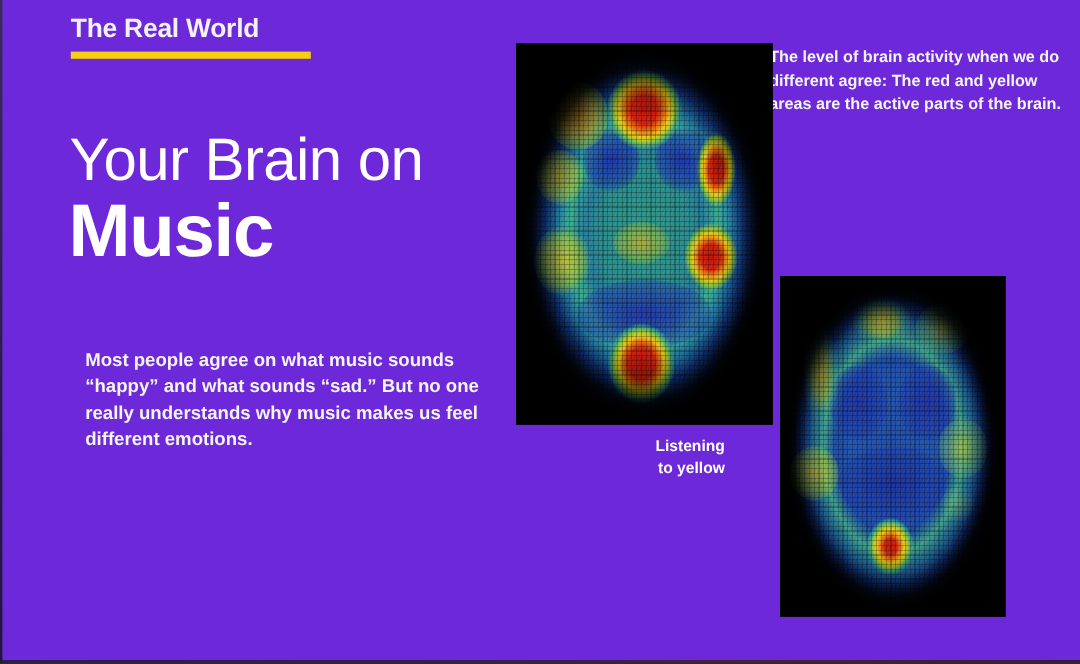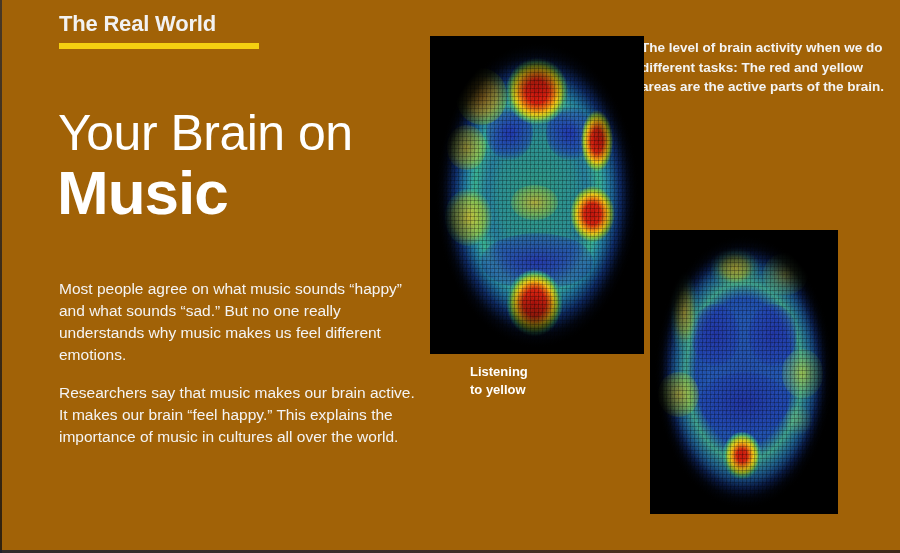--- a/index.html
+++ b/index.html
@@ -4,21 +4,21 @@
 <style>
   html, body {
     margin: 0;
     padding: 0;
     background: #000;
   }
   #page {
     position: relative;
     width: 900px;
     height: 553px;
-    background: #a16207;
+    background: #6d28d9;
     overflow: hidden;
     font-family: "Liberation Sans", sans-serif;
     -webkit-font-smoothing: antialiased;
   }
 
   
   .edge-left {
     position: absolute;
     left: 0; top: 0;
     width: 2px; height: 553px;
@@ -77,45 +77,45 @@
   }
   .lead {
     font-size: 15.5px;
     font-weight: bold;
     color: #f3c81c;
     line-height: 1.33;
     margin: 0 0 1px 0;
   }
   .para {
     font-size: 15.5px;
-    font-weight: normal;
+    font-weight: bold;
     color: #f4f4f4;
     line-height: 1.42;
-    margin: 0;
+    margin: 12px;
   }
   .para + .para { margin-top: 16px; }
 
   
   .caption {
     position: absolute;
     left: 641px; top: 38px;
     width: 250px;
     font-size: 13.5px;
     font-weight: bold;
     color: #f4f4f4;
     line-height: 1.45;
   }
 
   
   .scan-label {
     position: absolute;
     font-size: 13px;
     font-weight: bold;
     color: #ffffff;
-    text-align: left;
+    text-align: right;
     line-height: 1.35;
   }
   #label-listening { left: 470px; top: 363px; width: 134px; }
   #label-resting   { left: 670px; top: 521px; width: 134px; }
 
   
   .scan {
     position: absolute;
     overflow: hidden;
   }
@@ -232,24 +232,23 @@
   <div class="edge-left"></div>
 
   <div class="kicker">The Real World</div>
   <div class="kicker-rule"></div>
 
   <div class="headline-1">Your Brain on</div>
   <div class="headline-2">Music</div>
 
   <div class="body-col">
     <p class="para">Most people agree on what music sounds “happy” and what sounds “sad.” But no one really understands why music makes us feel different emotions.</p>
-    <p class="para">Researchers say that music makes our brain active. It makes our brain “feel happy.” This explains the importance of music in cultures all over the world.</p>
   </div>
 
-  <div class="caption">The level of brain activity when we do different tasks: The red and yellow areas are the active parts of the brain.</div>
+  <div class="caption">The level of brain activity when we do different agree: The red and yellow areas are the active parts of the brain.</div>
 
   <div class="scan" id="scan-listening">
     <div class="field">
       <div class="base"></div>
       <div class="ring"></div>
       <div class="blob v1"></div>
       <div class="blob v2"></div>
       <div class="blob v3"></div>
       <div class="blob h-frontal-l"></div>
       <div class="blob h-frontal"></div>

